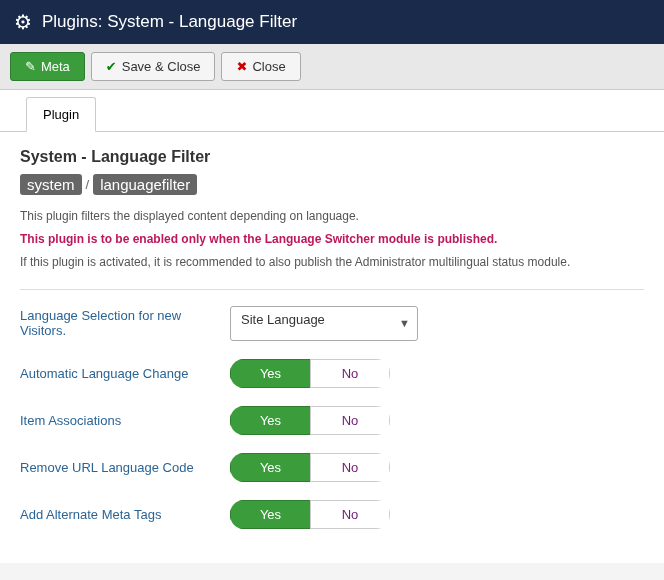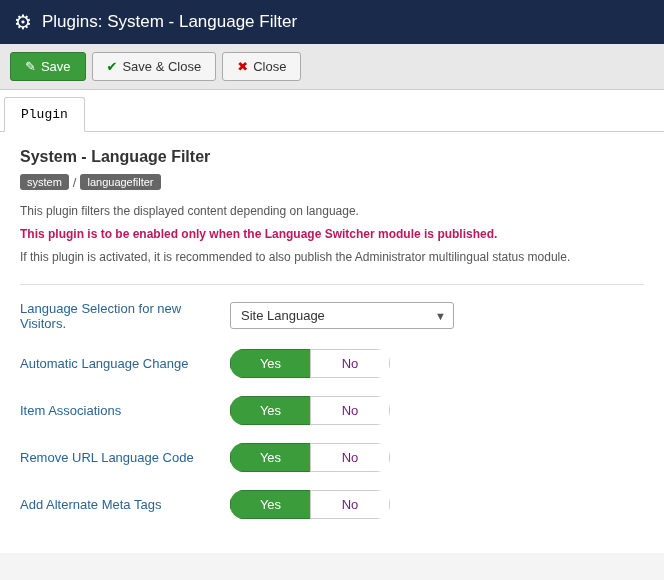--- a/index.html
+++ b/index.html
@@ -63,23 +63,22 @@
     .btn-close {
       background: #f5f5f5;
       color: #333;
       border-color: #aaa;
     }
 
     
     .tab-bar {
       background: white;
       border-bottom: 1px solid #ccc;
-      padding: 0 4px;
-      display: flex;
-      font-family: Liberation Mono, monospace;
+      padding: 0 26px;
+      display: flex;
     }
     .tab {
       padding: 9px 16px;
       border: 1px solid #ccc;
       border-bottom: none;
       background: white;
       font-size: 13px;
       cursor: pointer;
       margin-top: 6px;
       border-radius: 3px 3px 0 0;
@@ -106,21 +105,21 @@
       display: flex;
       gap: 4px;
       margin-bottom: 12px;
       align-items: center;
     }
     .tag {
       background: #666;
       color: white;
       padding: 2px 7px;
       border-radius: 3px;
-      font-size: 11px;
+      font-size: 15px;
     }
     .tag-sep {
       color: #666;
       font-size: 13px;
     }
 
     .description {
       font-size: 12px;
       color: #555;
       line-height: 1.6;
@@ -157,25 +156,25 @@
 
     
     .select-wrapper {
       position: relative;
       display: inline-block;
     }
     .form-select {
       appearance: none;
       border: 1px solid #aaa;
       border-radius: 3px;
-      padding: 5px 28px 5px 10px;
+      padding: 5px 28px 13px 10px;
       font-size: 13px;
       background: white;
       color: #333;
-      width: 224px;
+      width: 188px;
       cursor: pointer;
     }
     .select-arrow {
       position: absolute;
       right: 8px;
       top: 50%;
       transform: translateY(-50%);
       pointer-events: none;
       font-size: 11px;
       color: #555;
@@ -224,21 +223,21 @@
 <body>
 
 <div class="header">
   <span class="header-icon">⚙</span>
   <span class="header-title">Plugins: System - Language Filter</span>
 </div>
 
 <div class="toolbar">
   <button class="btn btn-save">
     <span>✎</span>
-    <span>Save</span>
+    <span>Meta</span>
   </button>
   <button class="btn btn-save-close">
     <span style="color:green;">✔</span>
     <span>Save &amp; Close</span>
   </button>
   <button class="btn btn-close">
     <span style="color:#cc0000;">✖</span>
     <span>Close</span>
   </button>
 </div>

